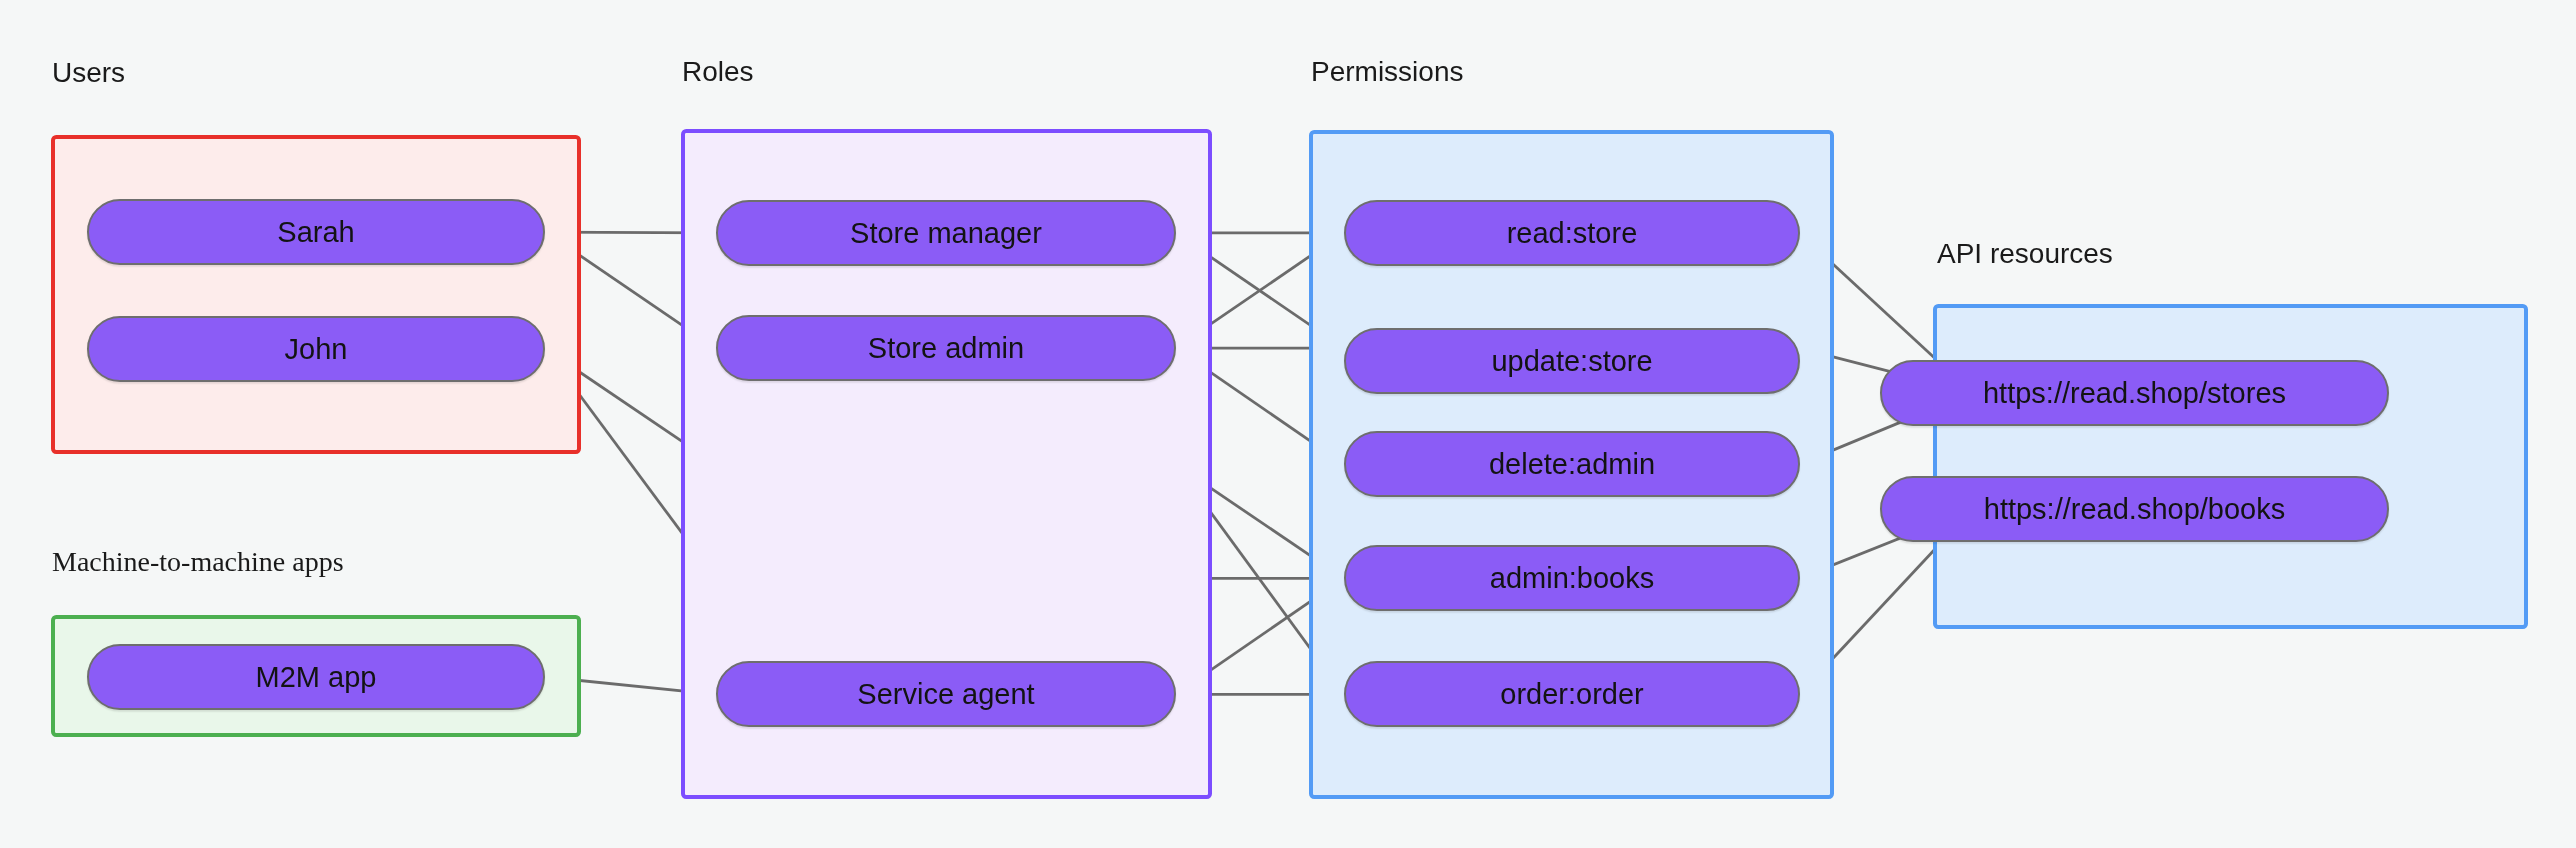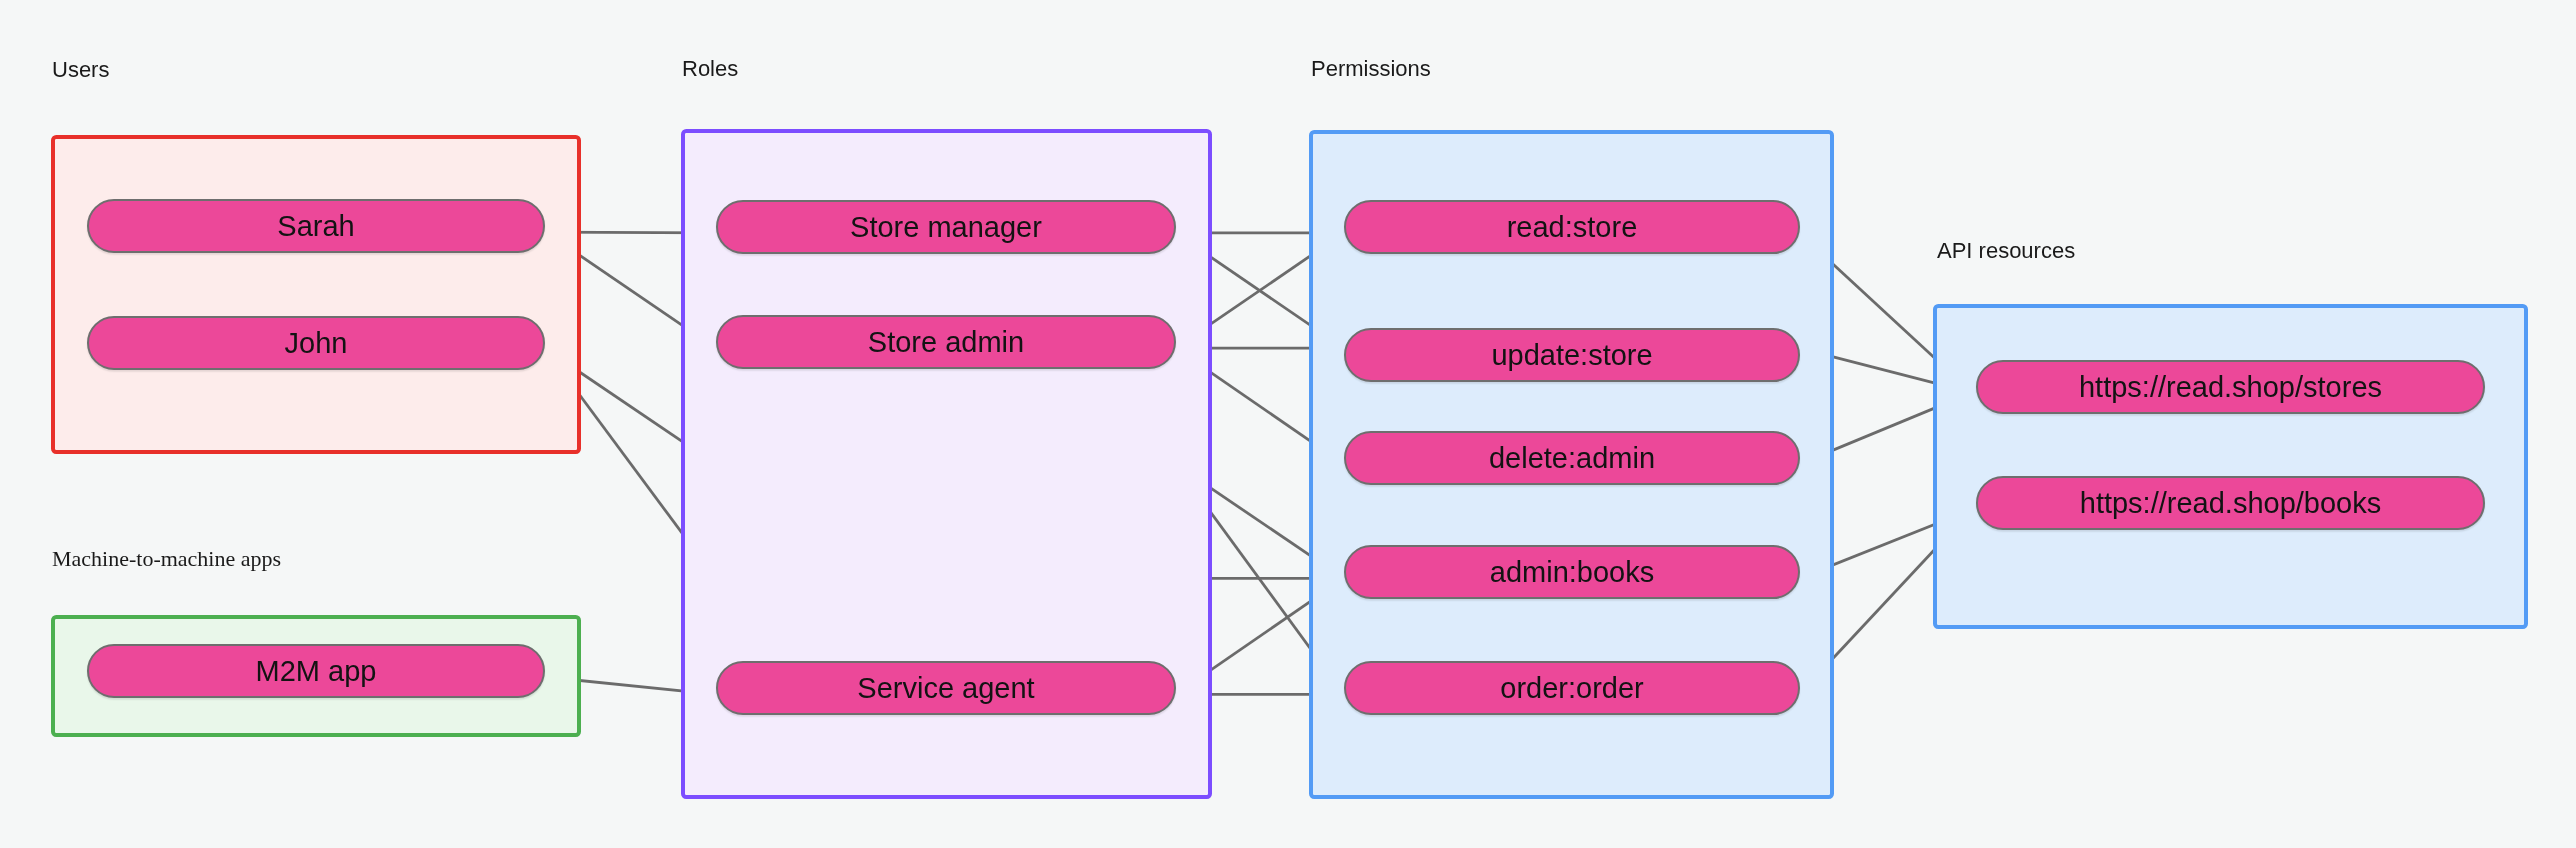--- a/index.html
+++ b/index.html
@@ -15,51 +15,51 @@
   .group{position:absolute;box-sizing:border-box;border-width:4.4px;border-style:solid;border-radius:5.2px;}
   .group.users  {left:51px;  top:135px; width:530px; height:319px; border-color:#e8302a; background:#fdeceb;}
   .group.m2m    {left:51px;  top:615px; width:530px; height:122px; border-color:#4caf50; background:#e9f7ea;}
   .group.roles  {left:681px; top:129px; width:531px; height:670px; border-color:#7c4dff; background:#f4ecfd;}
   .group.perms  {left:1309px;top:130px; width:525px; height:669px; border-color:#539bf5; background:#ddecfc;}
   .group.apires {left:1933px;top:304px; width:595px; height:325px; border-color:#539bf5; background:#ddecfc;}
 
   
   .caption{
     position:absolute;
-    font-size:22px;
+    font-size:28px;
     color:#1a1a1a;
     white-space:nowrap;
     line-height:1;
   }
   .cap-users {left:52px;  top:59px;}
   .cap-m2m   {left:52px;  top:548px;font-family:Liberation Serif, serif;}
   .cap-roles {left:682px; top:58px;}
   .cap-perms {left:1311px;top:58px;}
   .cap-api   {left:1937px;top:240px;}
 
   
   .pill{
     position:absolute;
     box-sizing:border-box;
-    height:54px;
-    background:#ec4899;
+    height:66px;
+    background:#8b5cf6;
     border:2.6px solid #6e6e6e;
     border-radius:33px;
     display:flex;
     align-items:center;
     justify-content:center;
     font-size:29px;
     color:#131313;
     white-space:nowrap;
     box-shadow:0 1.7px 1.7px rgba(0,0,0,0.10);
   }
   .pill.u   {left:87px; width:458px;}
   .pill.r   {left:716px; width:460px;}
   .pill.p   {left:1344px;width:456px;}
-  .pill.a   {left:1976px;width:509px;text-align:right;}
+  .pill.a   {left:1880px;width:509px;text-align:right;}
 
   
   #edges{position:absolute;left:0;top:0;width:2576px;height:848px;pointer-events:none;}
   #edges line{stroke:#6b6b6b;stroke-width:3.2;}
   #edges circle{fill:#6b6b6b;}
 </style>
 </head>
 <body>
 
 <div id="stage">

